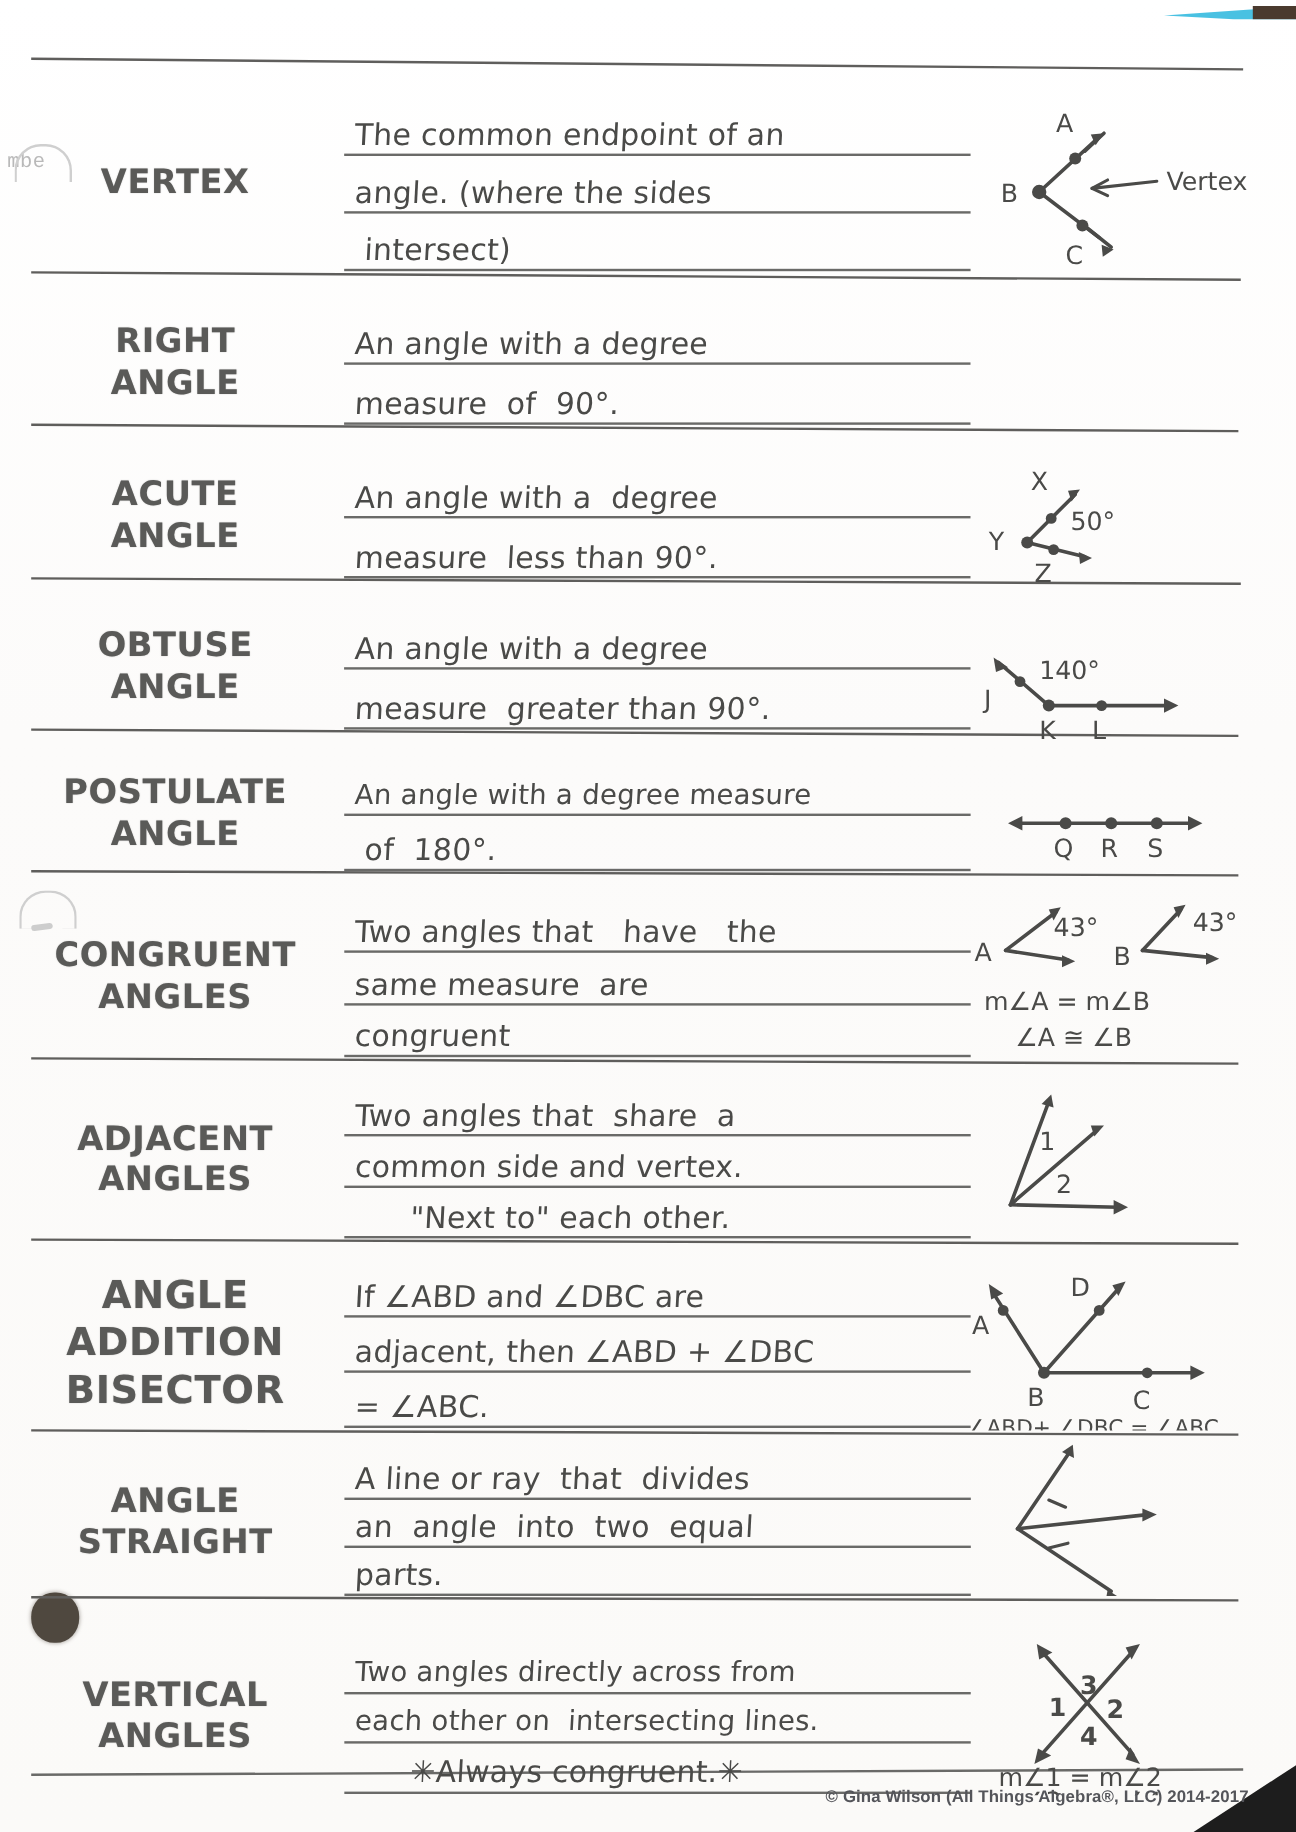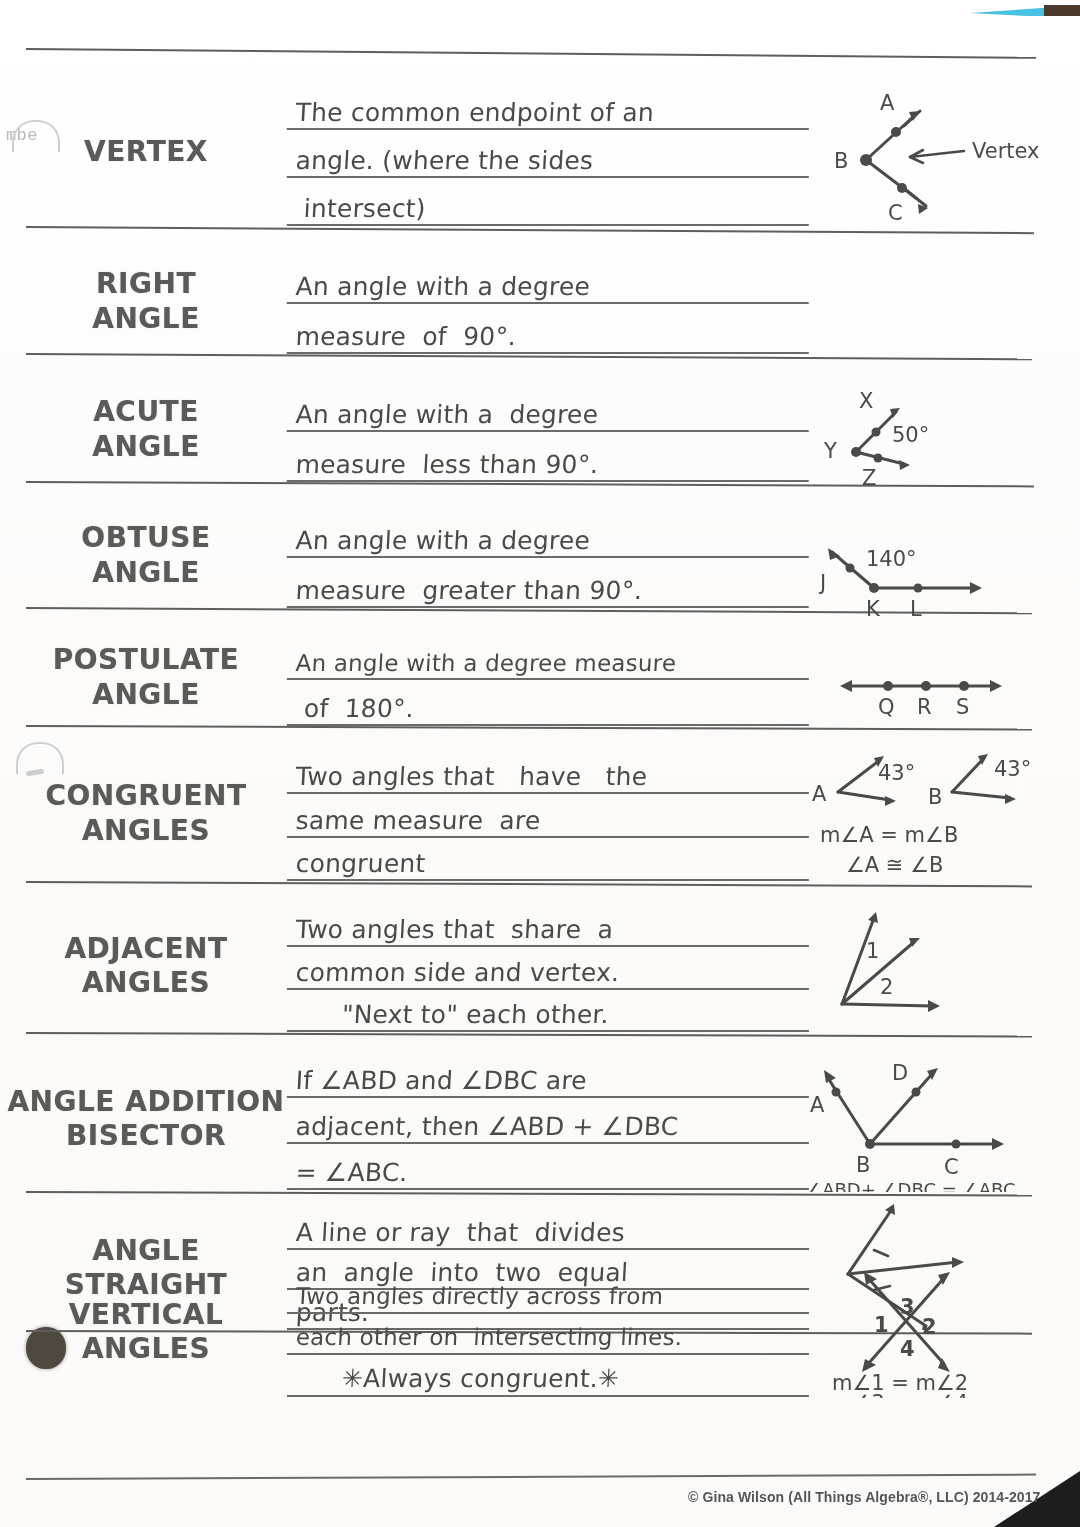--- a/index.html
+++ b/index.html
@@ -47,21 +47,21 @@
   }
   .row{position:absolute;left:0;width:1080px;display:flex;}
   .term{
     width:292px;flex:0 0 292px;
     display:flex;flex-direction:column;align-items:center;justify-content:center;
     text-align:center;color:#5a5a58;
     font-family:"DejaVu Sans",sans-serif;
     font-weight:bold;font-size:28px;line-height:1.22;letter-spacing:.5px;
     text-shadow:0 0 1px rgba(90,90,88,.45);
   }
-  .term.small{font-size:28px;}
+  .term.small{font-size:32px;}
   .def{
     flex:0 0 512px;width:512px;padding-top:4px;
     display:flex;flex-direction:column;justify-content:flex-start;
   }
   .dline{
     position:relative;color:#4a4a48;
     font-family:"DejaVu Sans",sans-serif;
     font-size:25px;line-height:1.0;
     height:46px;display:flex;align-items:flex-end;
     padding-left:4px;padding-bottom:5px;white-space:pre;
@@ -365,21 +365,21 @@
           <path d="M160 68 l-12 -5 l0 11 z" fill="#4a4a48"></path>
           <path d="M130 138 l-11 -7 l-2 11 z" fill="#4a4a48"></path>
           <g stroke="#4a4a48" stroke-width="2.6" fill="none" stroke-linecap="round">
             <path d="M70 56 l14 6"></path>
             <path d="M70 96 l16 -4"></path>
           </g>
         </svg>
       </div>
     </div>
 
-    <div class="row" style="top:1268px;height:128px">
+    <div class="row" style="top:1366px;height:128px">
       <div class="term">
         <span>VERTICAL</span>
         <span>ANGLES</span>
       </div>
       <div class="def">
         <div class="dline" style="font-size:23px">Two angles directly across from</div>
         <div class="dline" style="font-size:23px">each other on  intersecting lines.</div>
         <div class="dline indent"> ✳Always congruent.✳</div>
       </div>
       <div class="diag">

